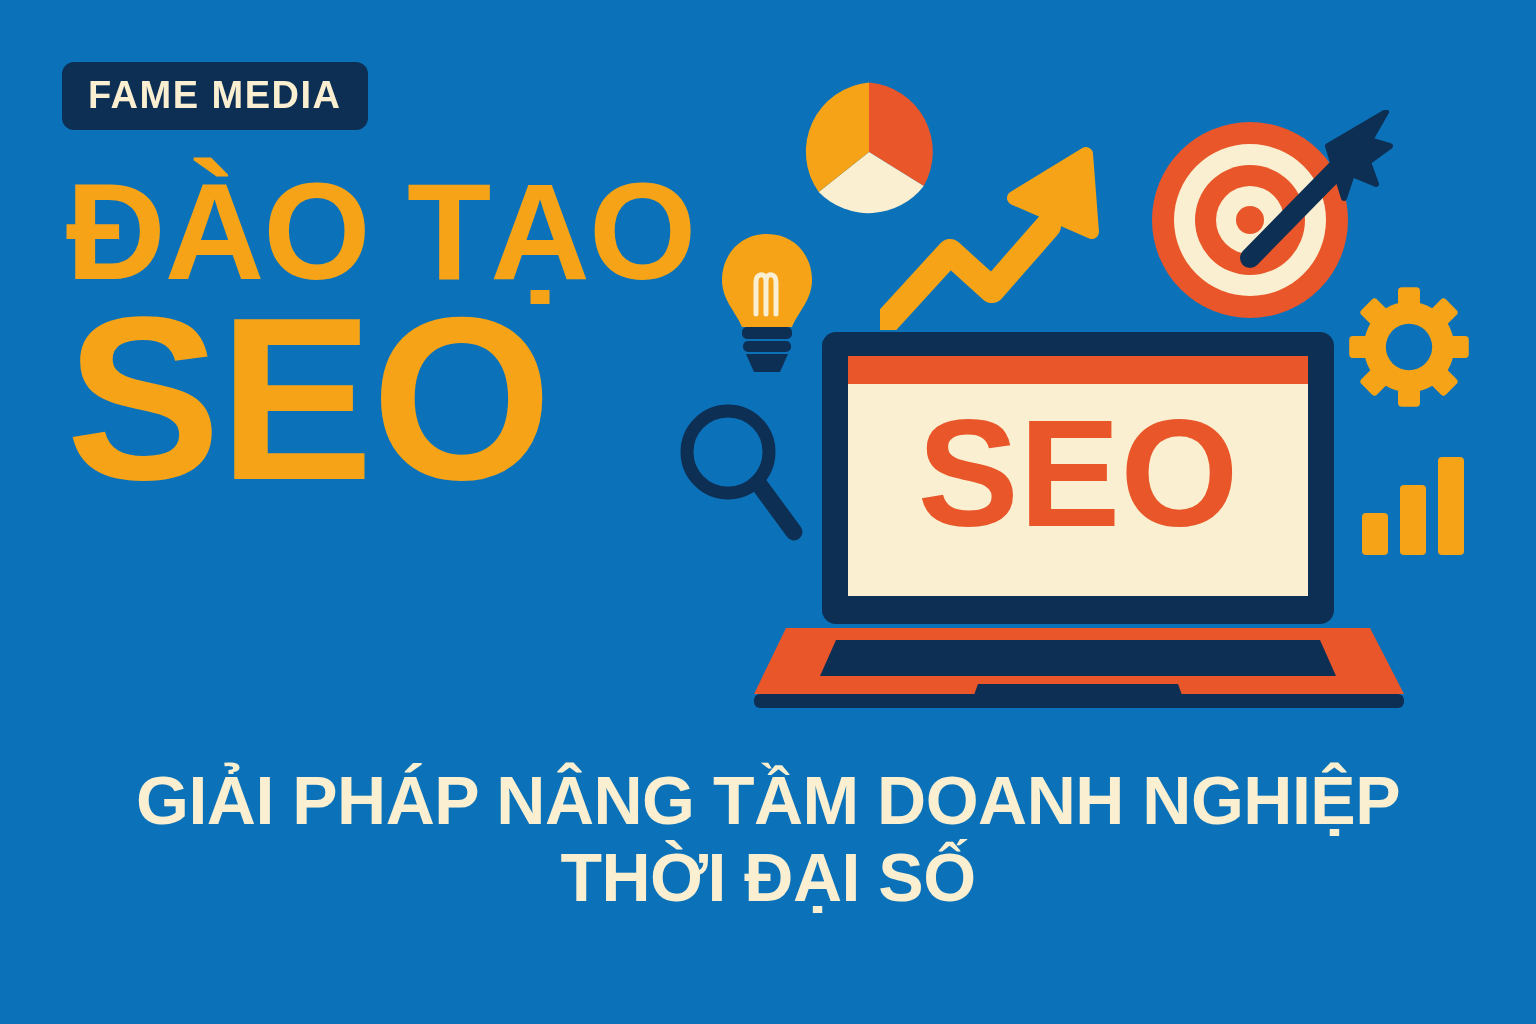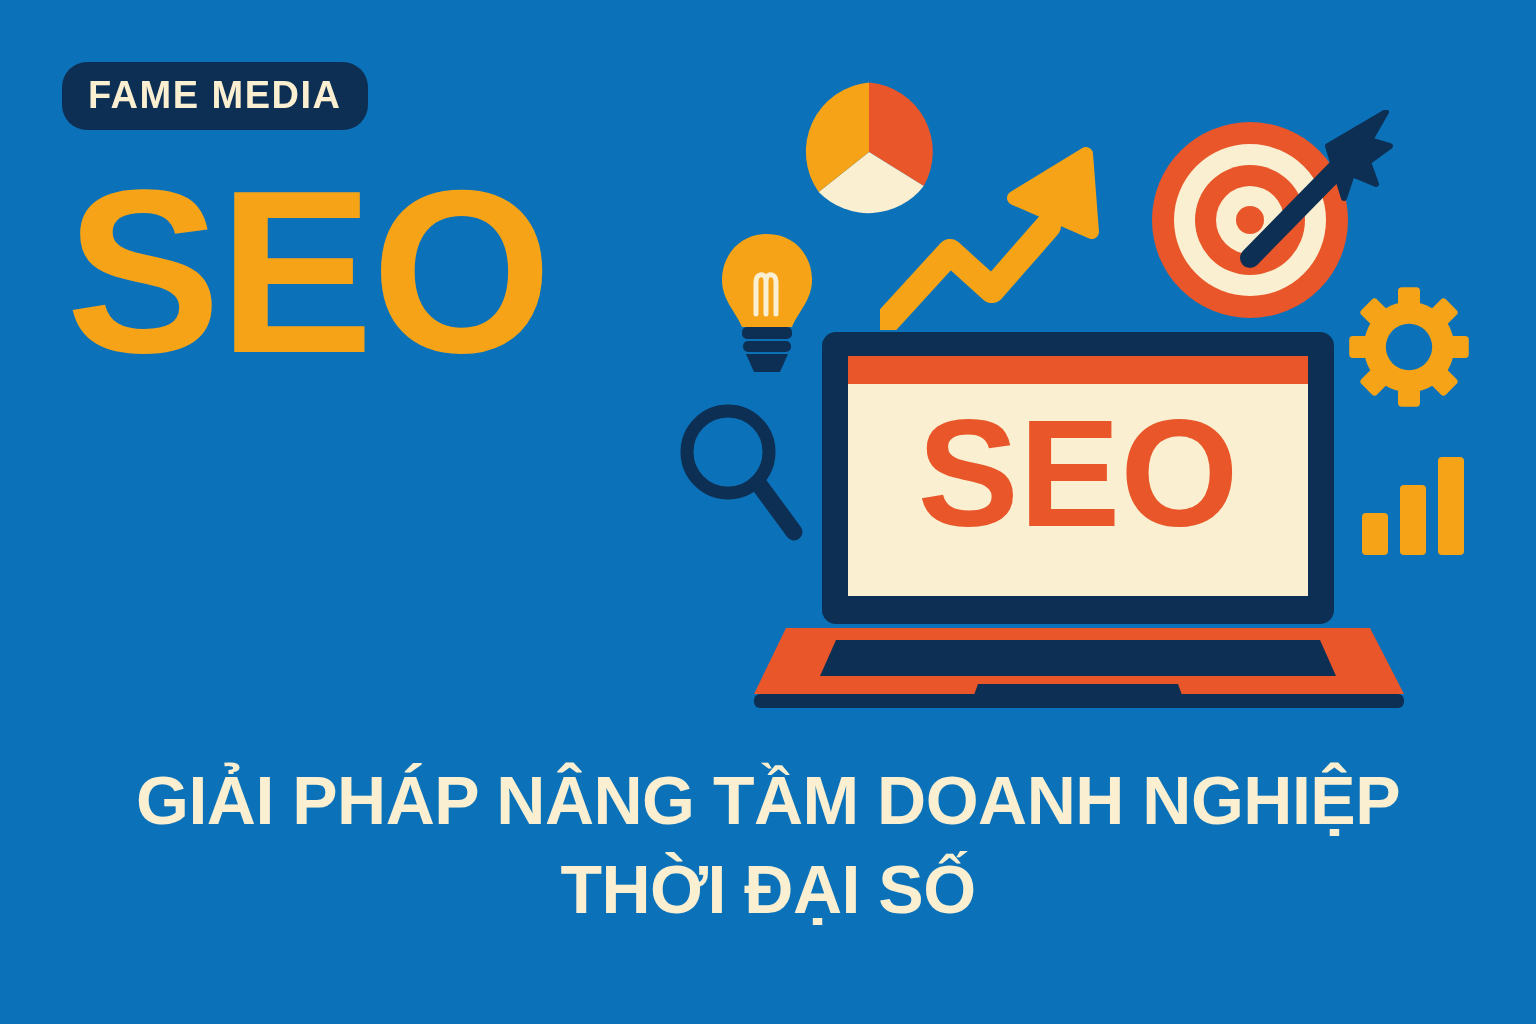--- a/index.html
+++ b/index.html
@@ -15,21 +15,21 @@
     width:1536px; height:1024px;
     background:#0B72B9;
     overflow:hidden;
   }
 
   
   .badge {
     position:absolute;
     left:62px; top:62px;
     background:#0E2F54;
-    border-radius:25px;
+    border-radius:12px;
     padding:14px 26px 16px 26px;
     display:flex; align-items:center;
   }
   .badge-text {
     color:#FAEFD0;
     font-size:38px;
     font-weight:bold;
     letter-spacing:1.5px;
     line-height:1;
     font-family:"Liberation Sans", sans-serif;
@@ -76,21 +76,21 @@
     font-weight:bold;
     line-height:1.02;
     letter-spacing:-0.5px;
     white-space:nowrap;
   }
   .sub-line2 {
     font-size:68px;
     font-weight:bold;
     line-height:1.02;
     letter-spacing:-0.5px;
-    margin-top:20px;
+    margin-top:8px;
     white-space:nowrap;
   }
 
   
   .illus { position:absolute; left:0; top:0; width:1536px; height:1024px; pointer-events:none; }
   .illus > * { position:absolute; }
   .art { pointer-events:auto; }
 </style>
 </head>
 <body>
@@ -172,20 +172,21 @@
       <rect x="2" y="366" width="650" height="14" rx="6" fill="#0E2F54"></rect>
     </svg>
 
   </div>
 
   <div class="badge">
     <span class="badge-text">FAME MEDIA</span>
   </div>
 
   <div class="headline">
+    <div class="line-dao">ĐÀO TẠO</div>
     <div class="line-seo">SEO</div>
   </div>
 
   <div class="subtitle">
     <div class="sub-line1">GIẢI PHÁP NÂNG TẦM DOANH NGHIỆP</div>
     <div class="sub-line2">THỜI ĐẠI SỐ</div>
   </div>
 
 </div>
 

